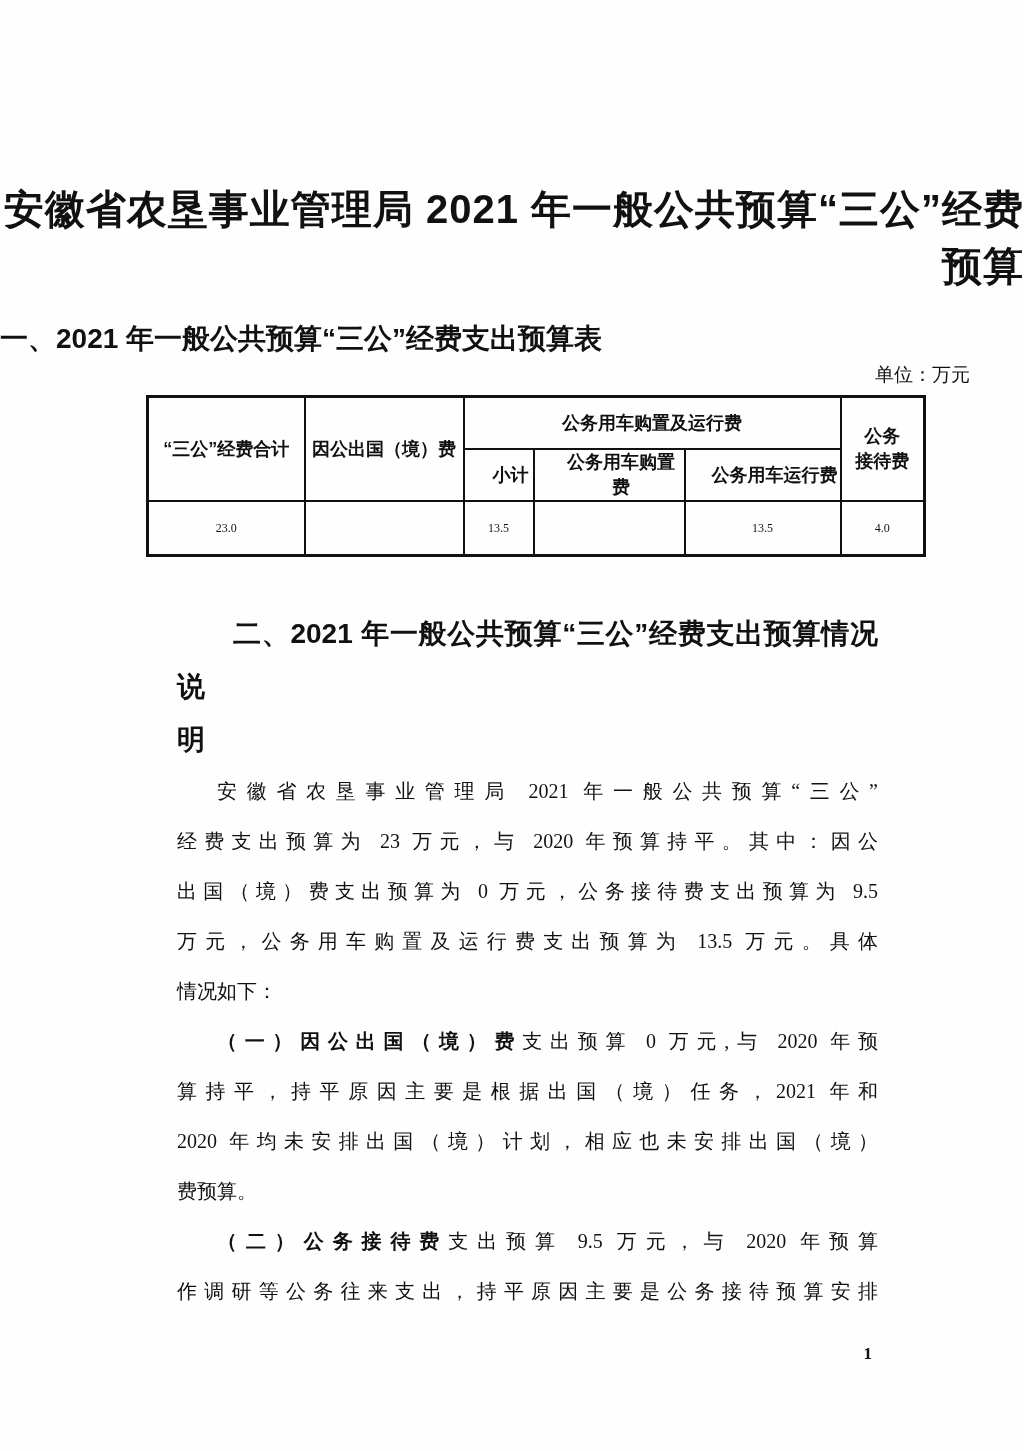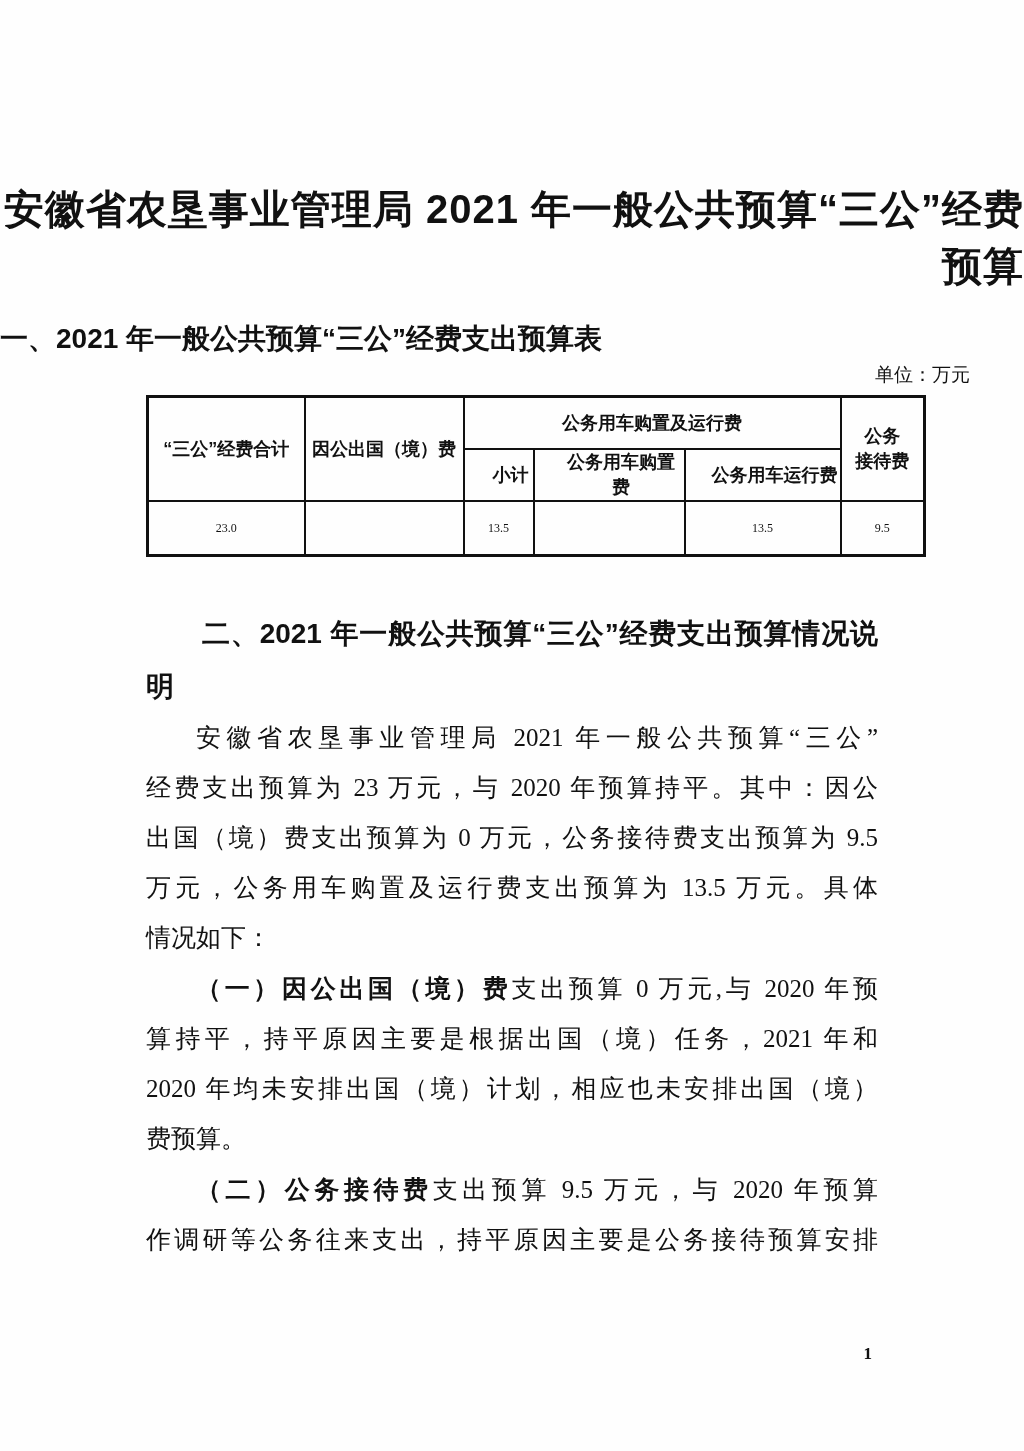--- a/index.html
+++ b/index.html
@@ -76,24 +76,24 @@
     margin-left: 146px;
   }
   .s2-heading {
     margin-top: 50px;
     font-family: "Liberation Sans", "DejaVu Sans", sans-serif;
     font-weight: bold;
     font-size: 28px;
     line-height: 53px;
   }
   .body-text {
-    font-size: 25px;
+    font-size: 20px;
     line-height: 50px;
   }
-  .line { text-align: left; }
+  .line { text-align: left; margin-left: 31px; }
   .line.fill {
     text-align: justify;
     text-align-last: justify;
   }
   .line.indent { text-indent: 2em; }
   .line .bold {
     font-family: "Liberation Sans", "DejaVu Sans", sans-serif;
     font-weight: bold;
   }
   
@@ -144,21 +144,21 @@
           <th>小计</th>
           <th>公务用车购置费</th>
           <th>公务用车运行费</th>
         </tr>
         <tr class="data">
           <td>23.0</td>
           <td></td>
           <td>13.5</td>
           <td></td>
           <td>13.5</td>
-          <td>9.5</td>
+          <td>4.0</td>
         </tr>
       </tbody>
     </table>
 
     <div class="text-col">
       <div class="s2-heading">
           <div class="line fill indent"><span>二、2021 年一般公共预算“三公”经费支出预算情况说</span></div>
           <div class="line"><span>明</span></div>
         </div>
       <div class="body-text">

